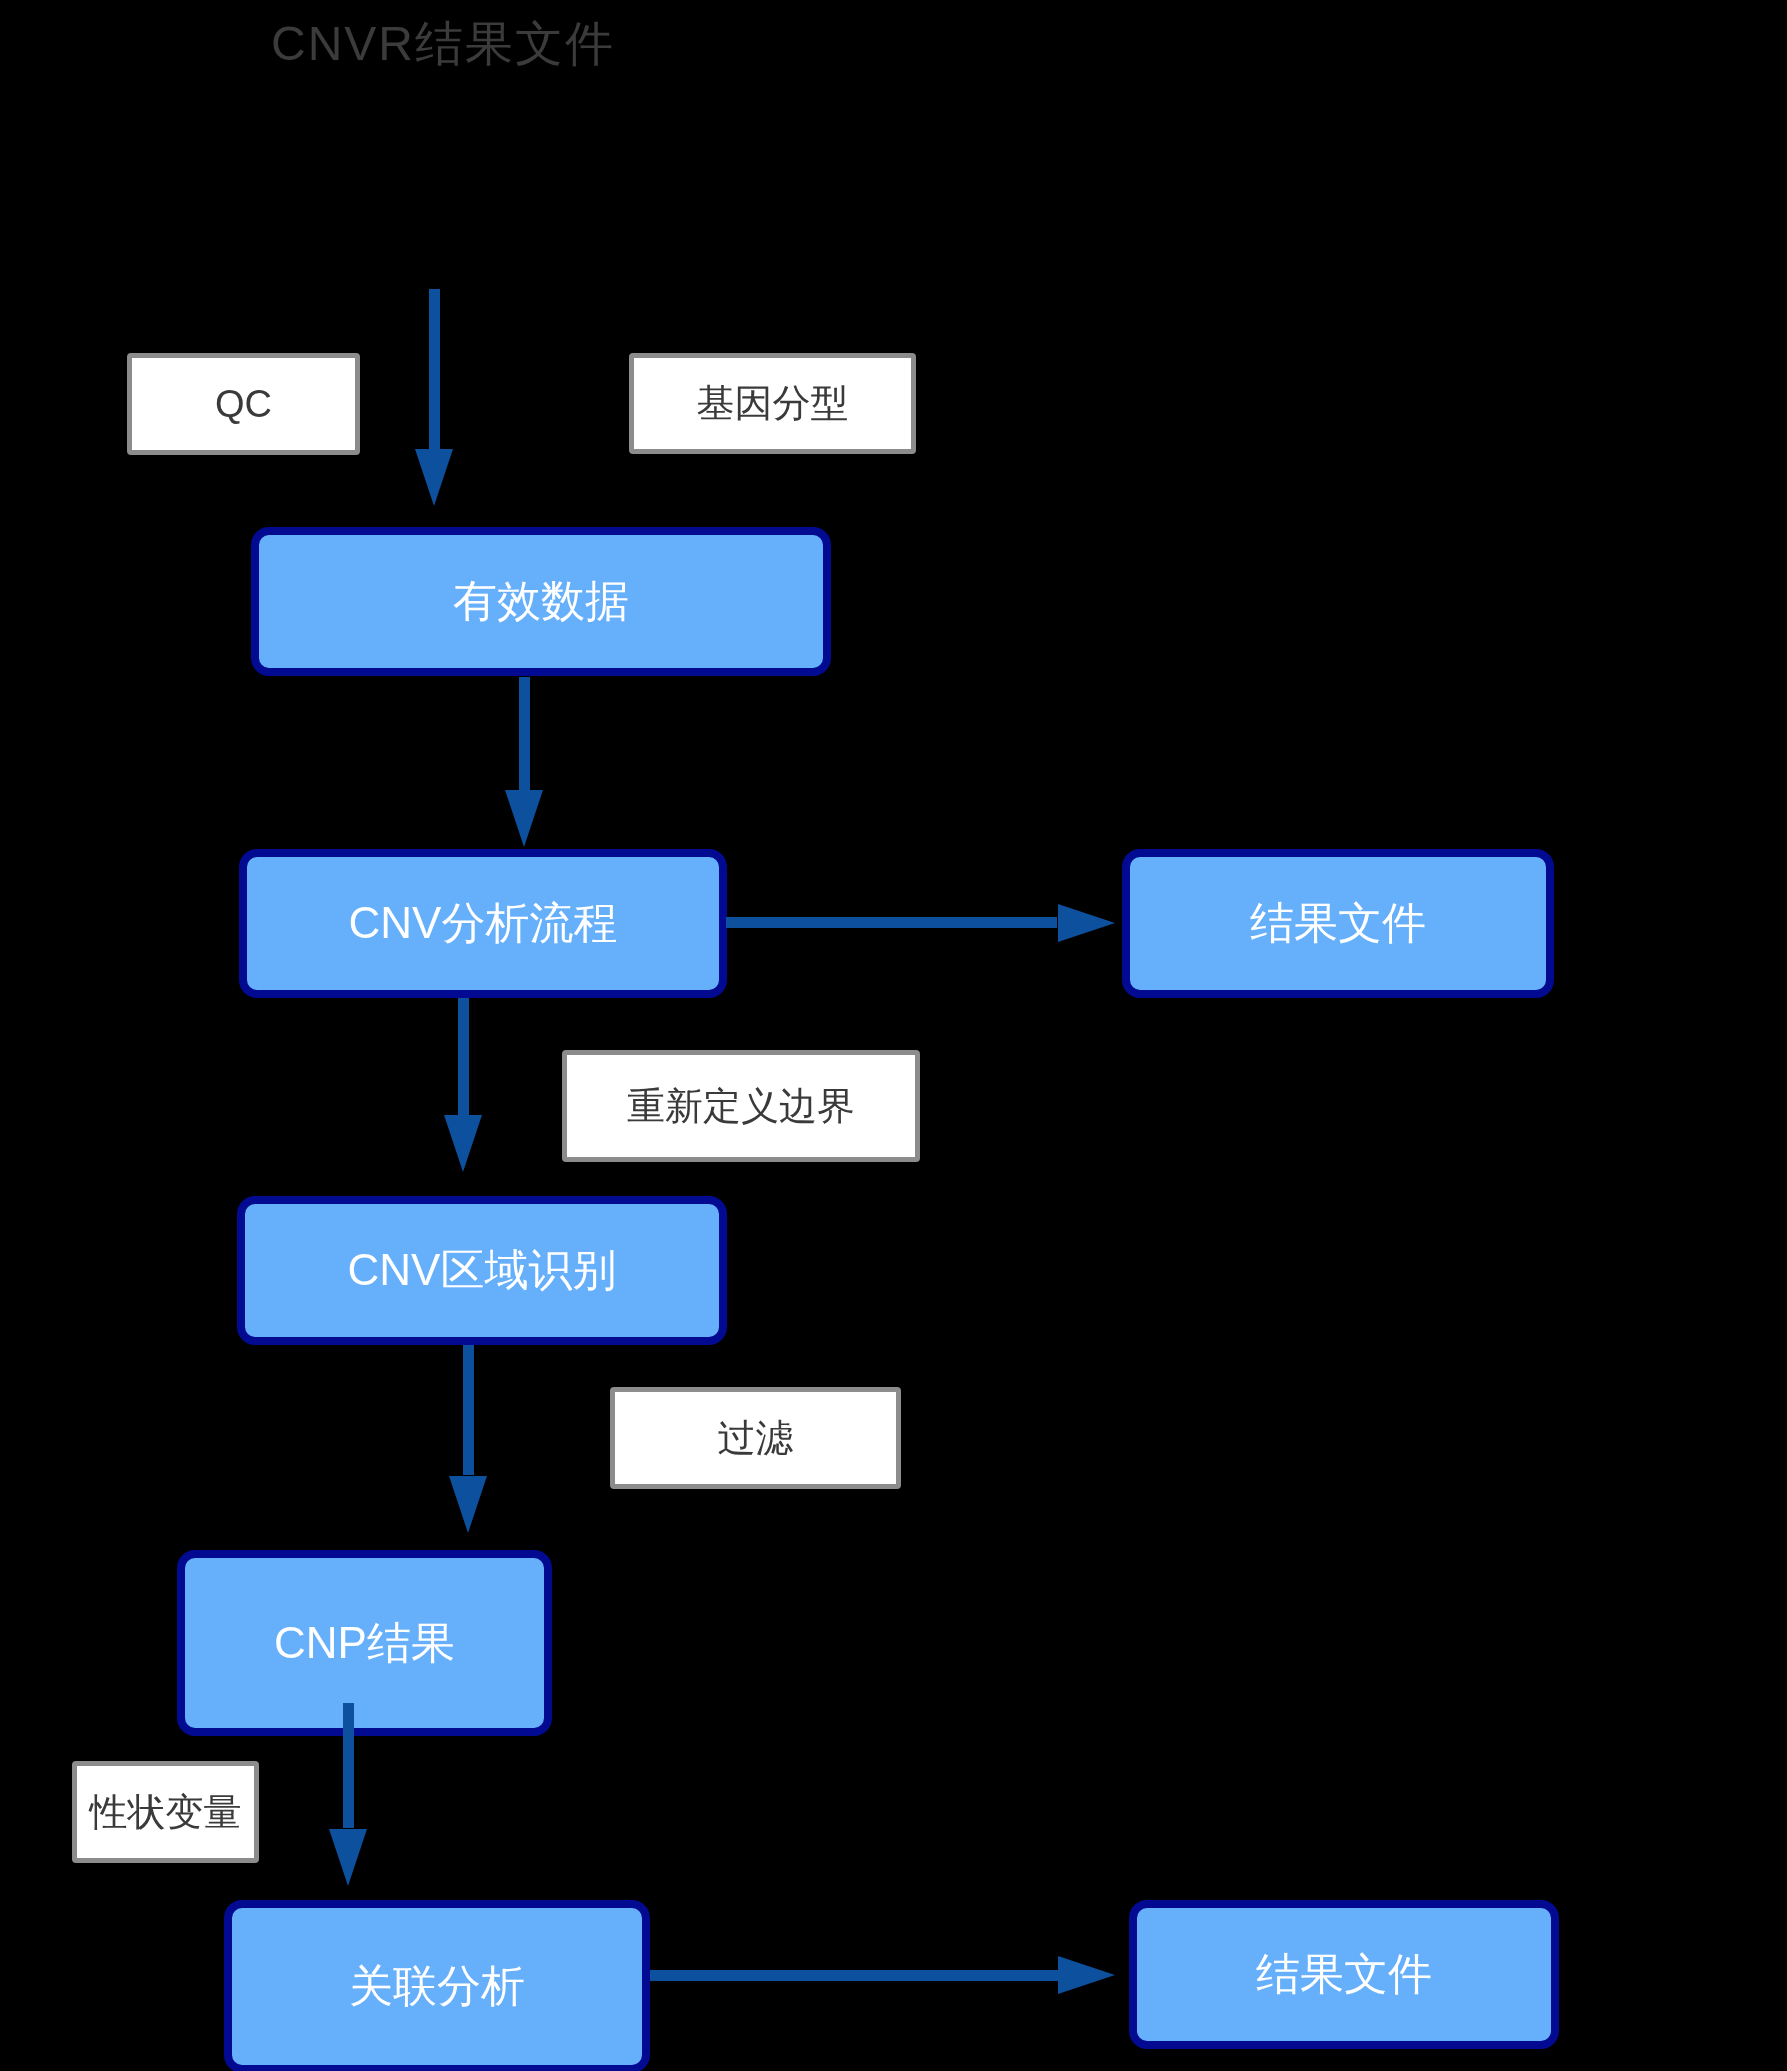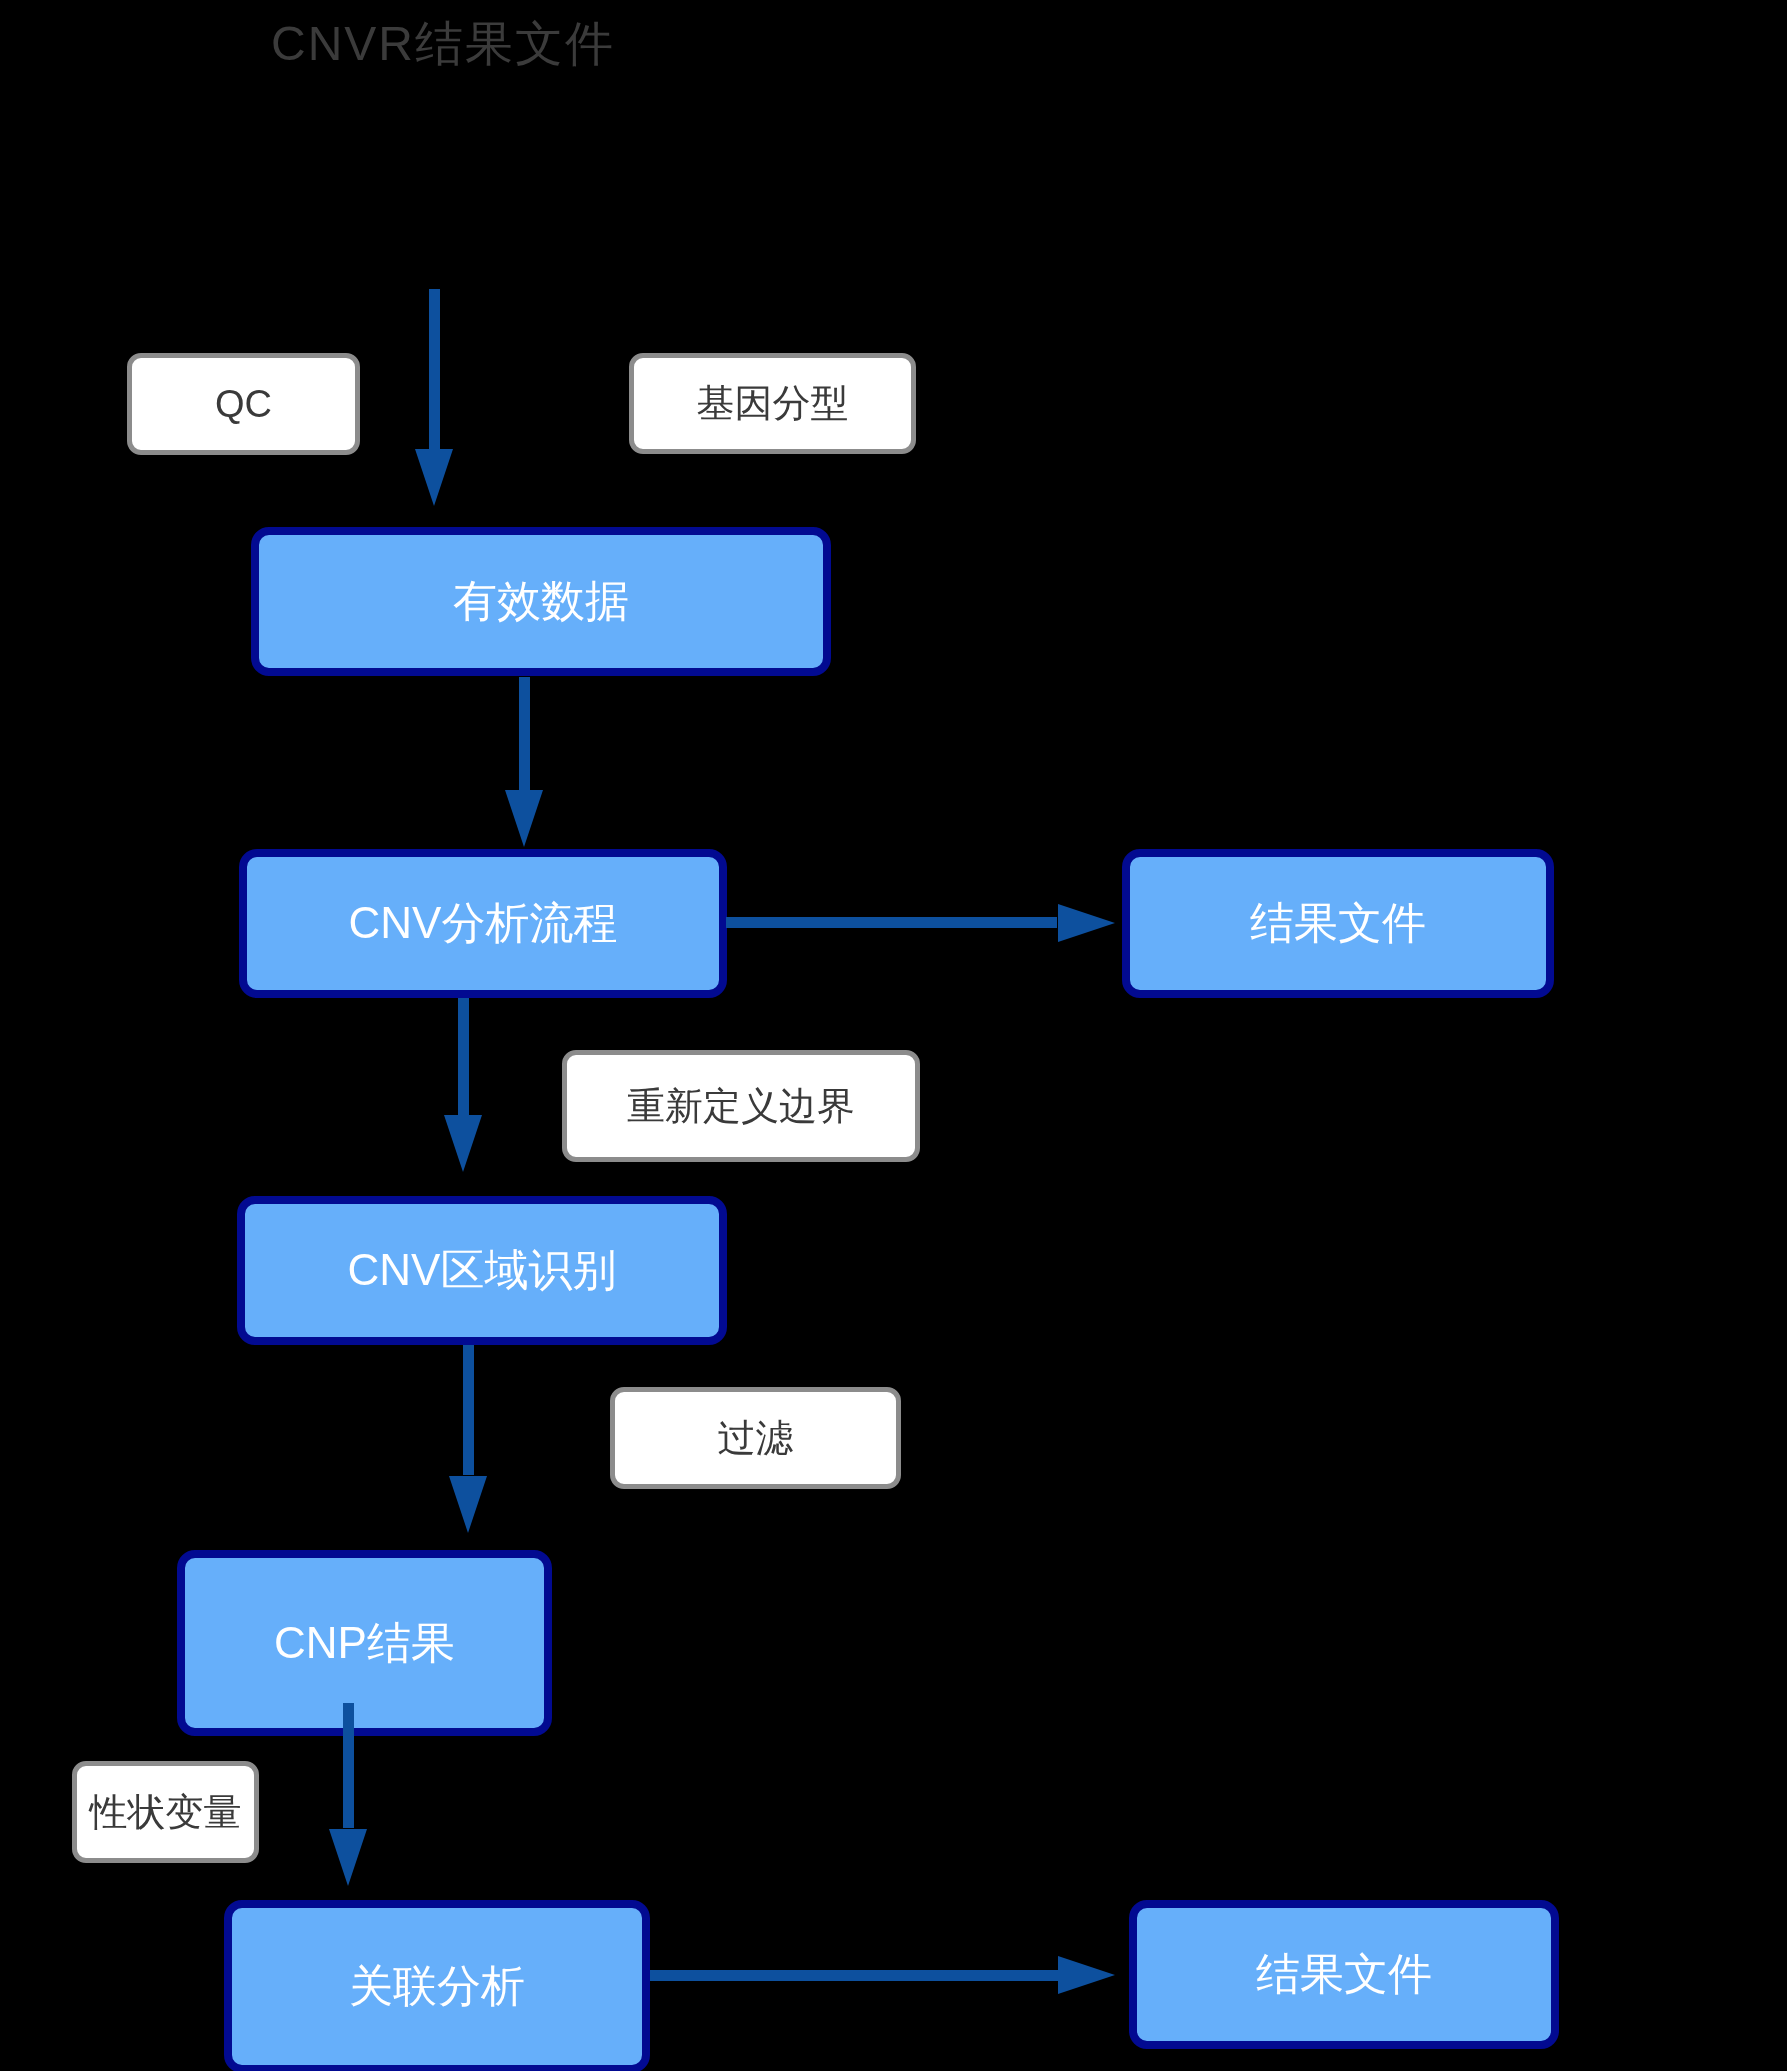--- a/index.html
+++ b/index.html
@@ -32,21 +32,21 @@
     border-radius:18px;
     color:var(--node-text);
     font-size:44px;
     display:flex;align-items:center;justify-content:center;
     white-space:nowrap;
   }
   .elabel{
     position:absolute;
     background:var(--label-fill);
     border:5px solid var(--label-border);
-    border-radius:14px;
+    border-radius:4px;
     color:var(--label-text);
     font-size:38px;
     display:flex;align-items:center;justify-content:center;
     white-space:nowrap;
   }
   .shaft-v{position:absolute;width:11px;background:var(--arrow);}
   .shaft-h{position:absolute;height:11px;background:var(--arrow);}
   .head-down{
     position:absolute;width:0;height:0;
     border-left:19px solid transparent;

